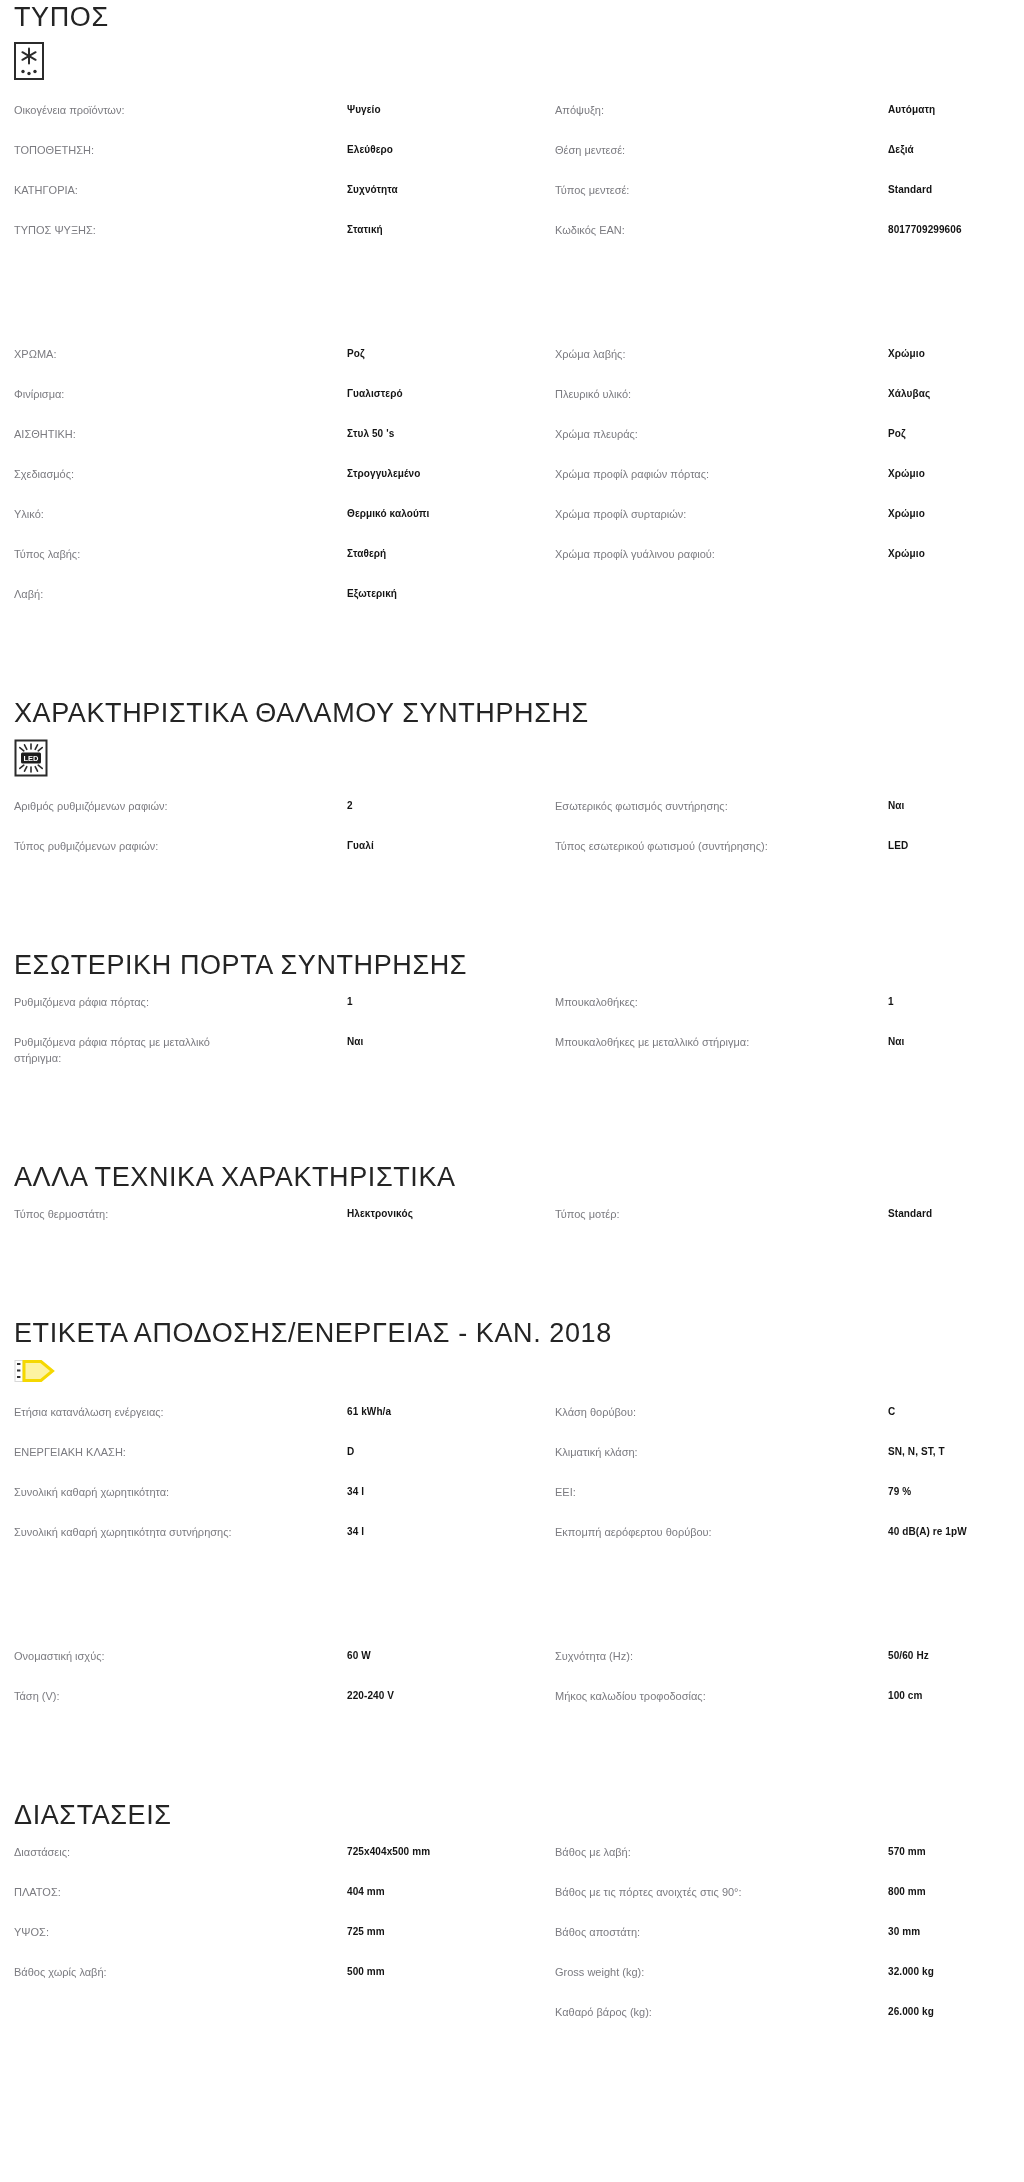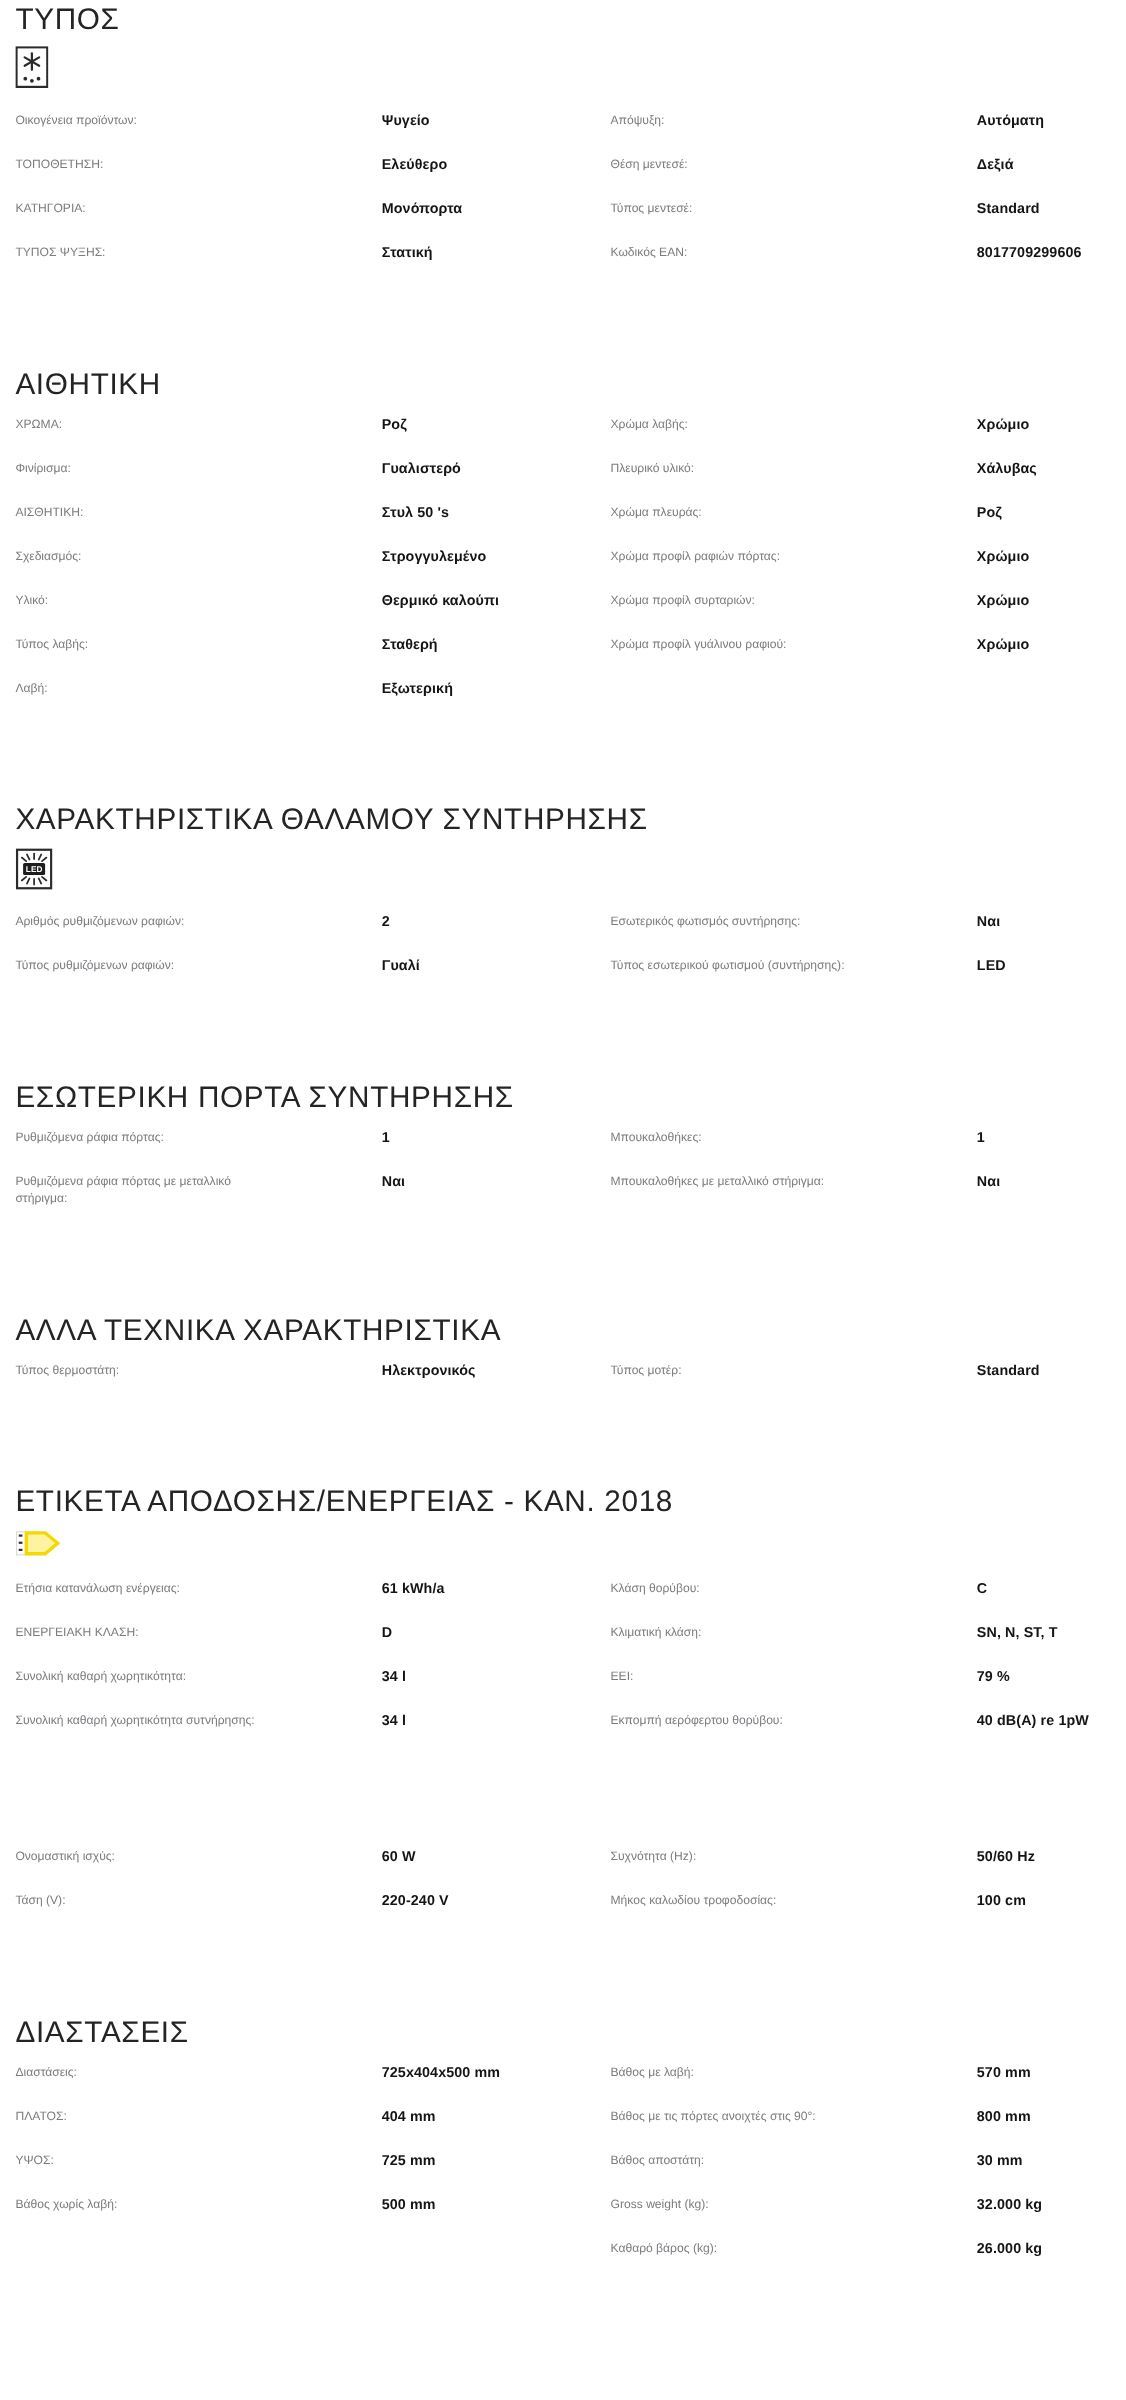--- a/index.html
+++ b/index.html
@@ -7,21 +7,21 @@
   .wrap{padding:2px 0 18px 14px;}
   .section + .section{margin-top:84px;}
   .sec-title{font-size:27px;font-weight:400;letter-spacing:.6px;color:#242424;margin:0 0 2px 0;line-height:30px;}
   .sec-icon{margin:10px 0 8px;height:40px;display:flex;align-items:flex-start;}
   .sec-icon.small{height:26px;}
   .sec-body{display:flex;align-items:flex-start;}
   .col-left{flex:0 0 541px;}
   .col-right{flex:1 1 auto;min-width:0;}
   .pair{display:grid;grid-template-columns:333px 1fr;padding:12px 0;align-items:start;}
   .lbl{display:block;color:#7b7b80;font-size:11px;line-height:16px;max-width:245px;}
-  .val{font-weight:700;font-size:13px;line-height:16px;letter-spacing:.1px;white-space:nowrap;}
+  .val{font-weight:700;font-size:10px;line-height:16px;letter-spacing:.1px;white-space:nowrap;}
 </style>
 </head>
 <body>
 
 <div class="wrap">
 
   <div class="section">
     <h2 class="sec-title">ΤΥΠΟΣ</h2>
     <div class="sec-icon">
       <svg width="30" height="38" viewBox="0 0 30 38" aria-hidden="true">
@@ -43,21 +43,21 @@
         <div class="pair">
           <span class="lbl">Οικογένεια προϊόντων:</span>
           <span class="val">Ψυγείο</span>
         </div>
         <div class="pair">
           <span class="lbl">ΤΟΠΟΘΕΤΗΣΗ:</span>
           <span class="val">Ελεύθερο</span>
         </div>
         <div class="pair">
           <span class="lbl">ΚΑΤΗΓΟΡΙΑ:</span>
-          <span class="val">Μονόπορτα</span>
+          <span class="val">Συχνότητα</span>
         </div>
         <div class="pair">
           <span class="lbl">ΤΥΠΟΣ ΨΥΞΗΣ:</span>
           <span class="val">Στατική</span>
         </div>
       </div>
       <div class="col-right">
         <div class="pair">
           <span class="lbl">Απόψυξη:</span>
           <span class="val">Αυτόματη</span>
@@ -72,21 +72,20 @@
         </div>
         <div class="pair">
           <span class="lbl">Κωδικός EAN:</span>
           <span class="val">8017709299606</span>
         </div>
       </div>
     </div>
   </div>
 
   <div class="section">
-    <h2 class="sec-title">ΑΙΘΗΤΙΚΗ</h2>
     <div class="sec-body">
       <div class="col-left">
         <div class="pair">
           <span class="lbl">ΧΡΩΜΑ:</span>
           <span class="val">Ροζ</span>
         </div>
         <div class="pair">
           <span class="lbl">Φινίρισμα:</span>
           <span class="val">Γυαλιστερό</span>
         </div>

